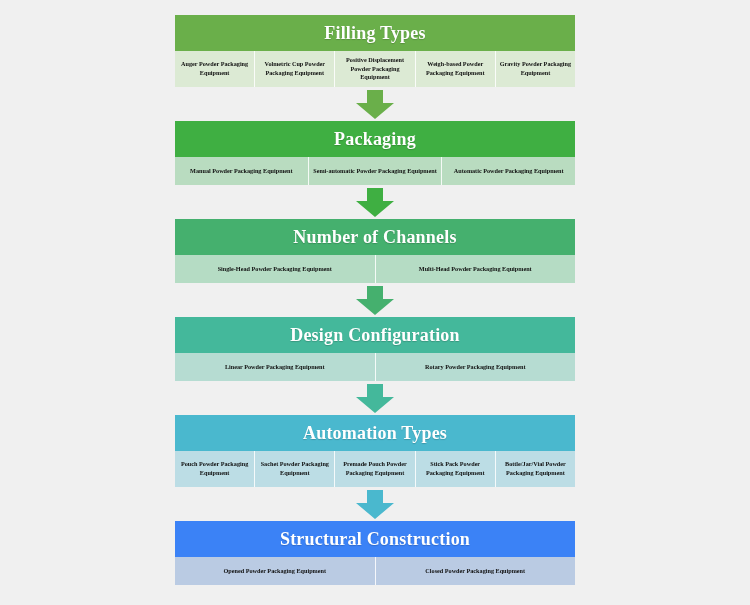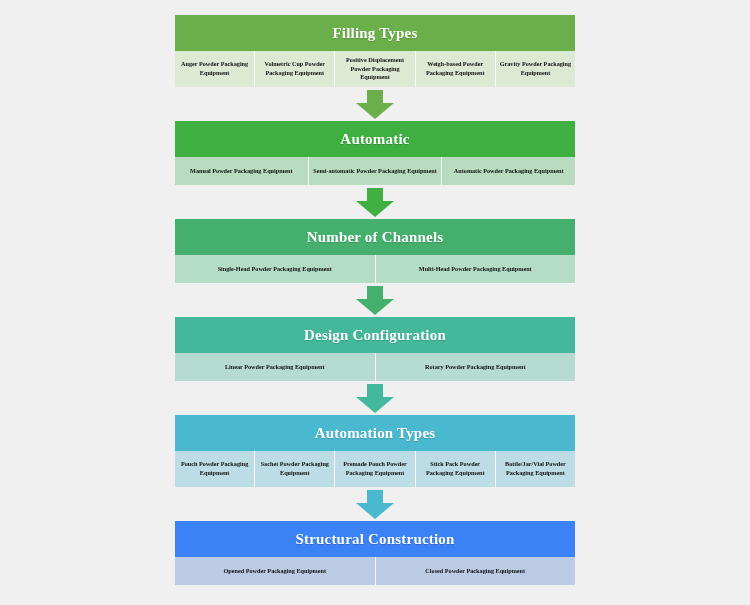--- a/index.html
+++ b/index.html
@@ -34,21 +34,21 @@
   }
 
   .group-header {
     width: 100%;
     height: 36px;
     display: flex;
     align-items: center;
     justify-content: center;
     color: #ffffff;
     font-weight: bold;
-    font-size: 15px;
+    font-size: 18px;
     letter-spacing: 0.2px;
     text-shadow: 0 1px 1px rgba(0,0,0,0.18);
     font-family: "Liberation Serif", "DejaVu Serif", serif;
   }
 
   .group-body {
     width: 100%;
     display: flex;
     align-items: stretch;
   }
@@ -106,21 +106,21 @@
         </div>
       </div>
       <div class="connector">
         <div class="arrow">
           <svg width="50" height="30" viewBox="0 0 50 30">
             <polygon points="17,0 33,0 33,13 44,13 25,29 6,13 17,13" fill="#6aaf4a"></polygon>
           </svg>
         </div>
       </div>
       <div class="group">
-        <div class="group-header" style="background: rgb(63, 175, 66);">Automatic</div>
+        <div class="group-header" style="background: rgb(63, 175, 66);">Packaging</div>
         <div class="group-body body-short" style="background: rgb(185, 220, 192);">
           <div class="cell">Manual Powder Packaging Equipment</div>
           <div class="cell">Semi-automatic Powder Packaging Equipment</div>
           <div class="cell">Automatic Powder Packaging Equipment</div>
         </div>
       </div>
       <div class="connector">
         <div class="arrow">
           <svg width="50" height="30" viewBox="0 0 50 30">
             <polygon points="17,0 33,0 33,13 44,13 25,29 6,13 17,13" fill="#3faf42"></polygon>

